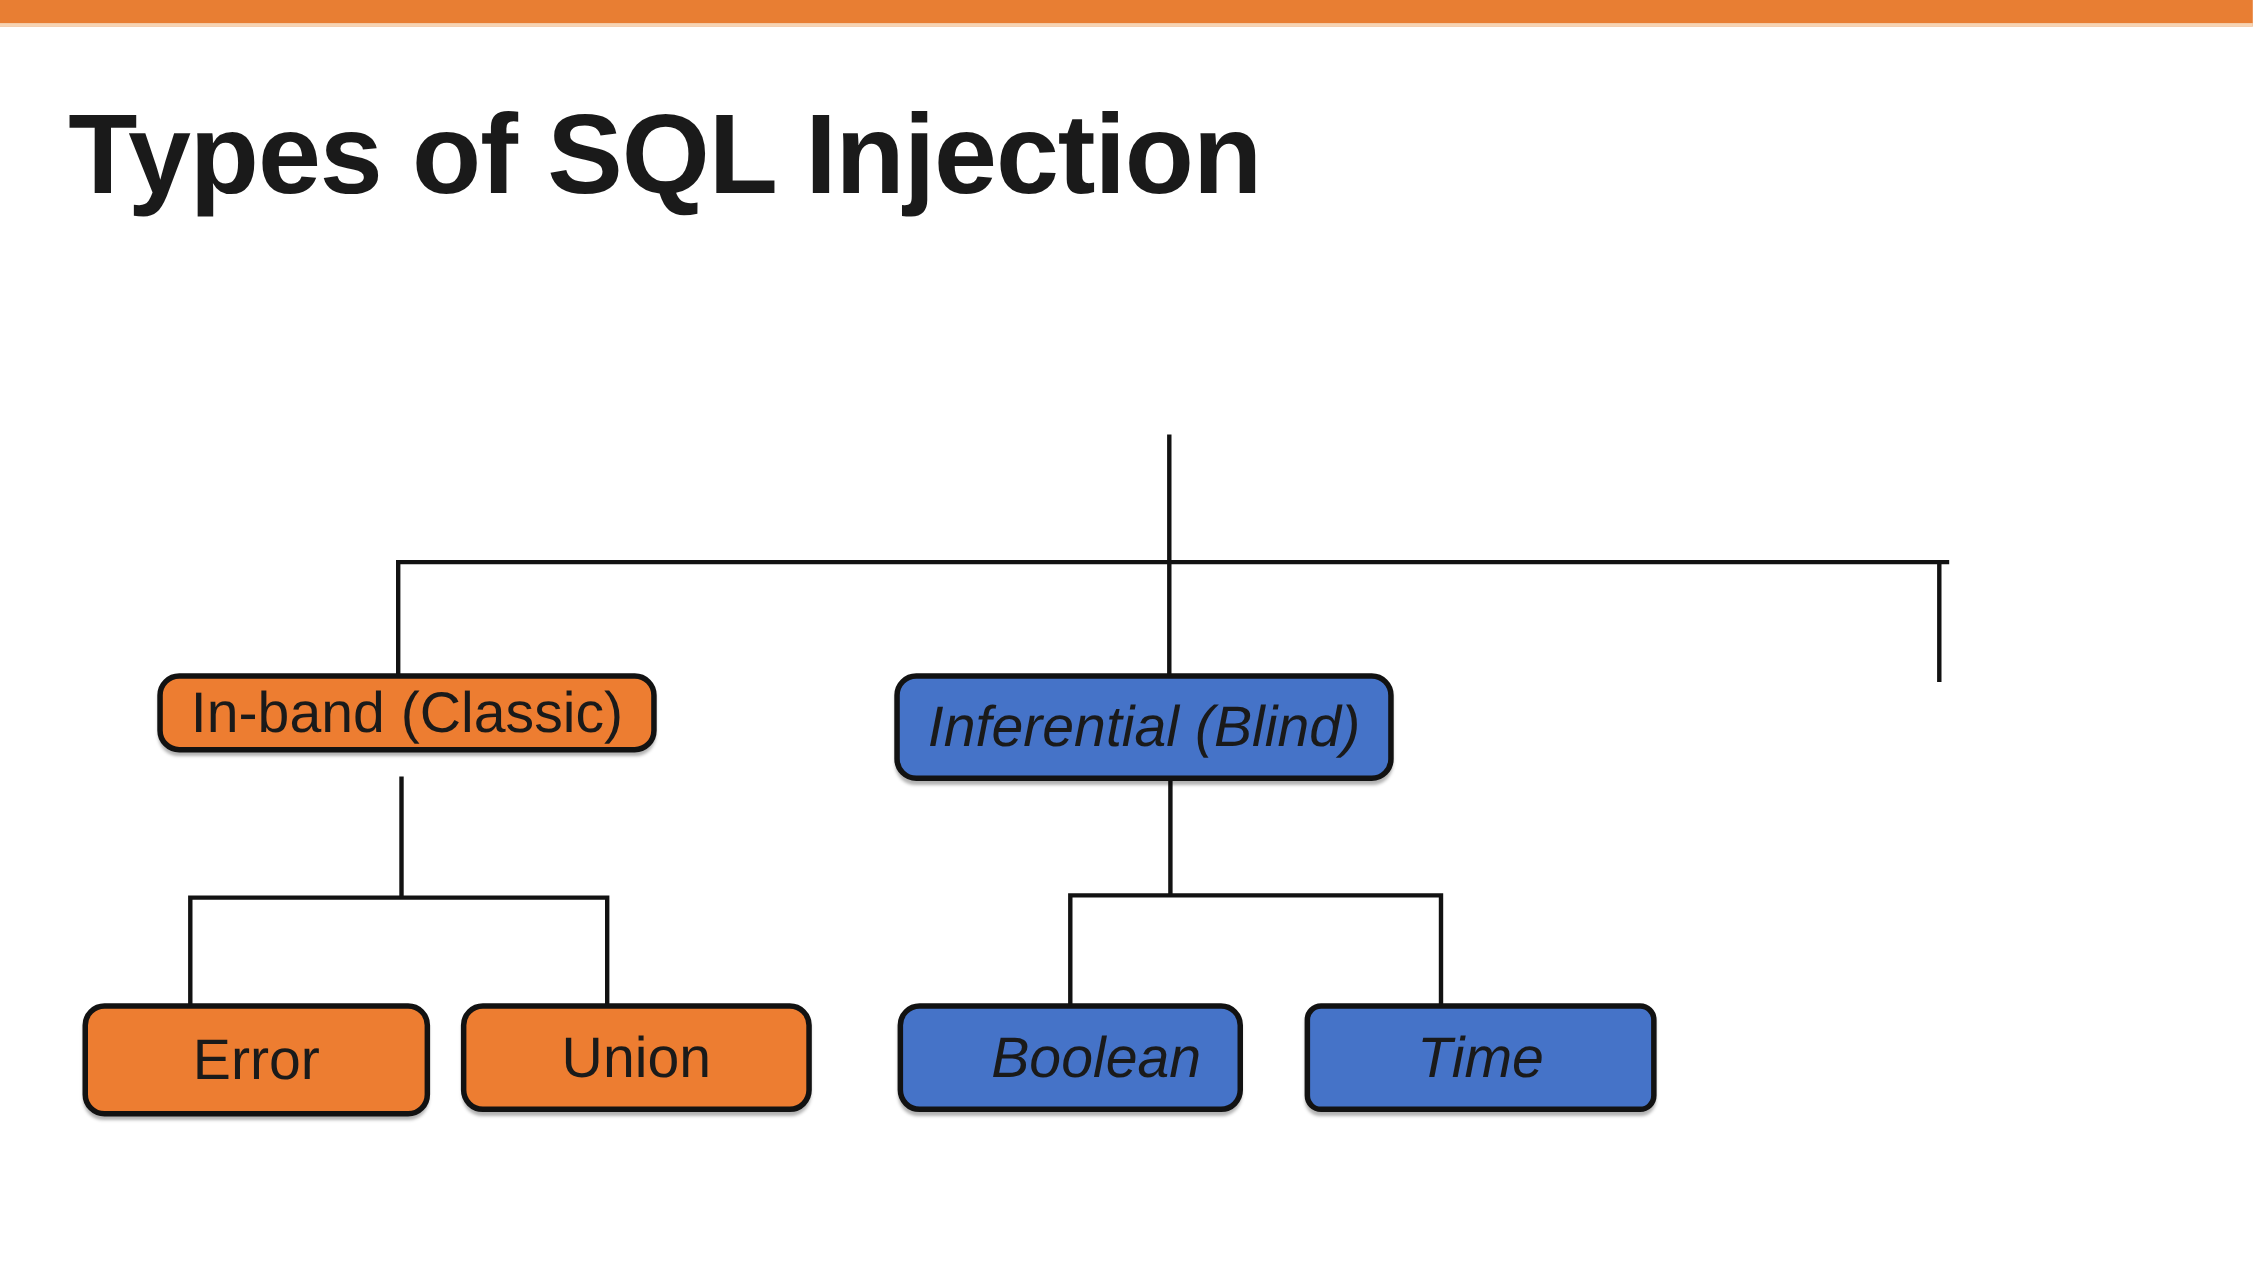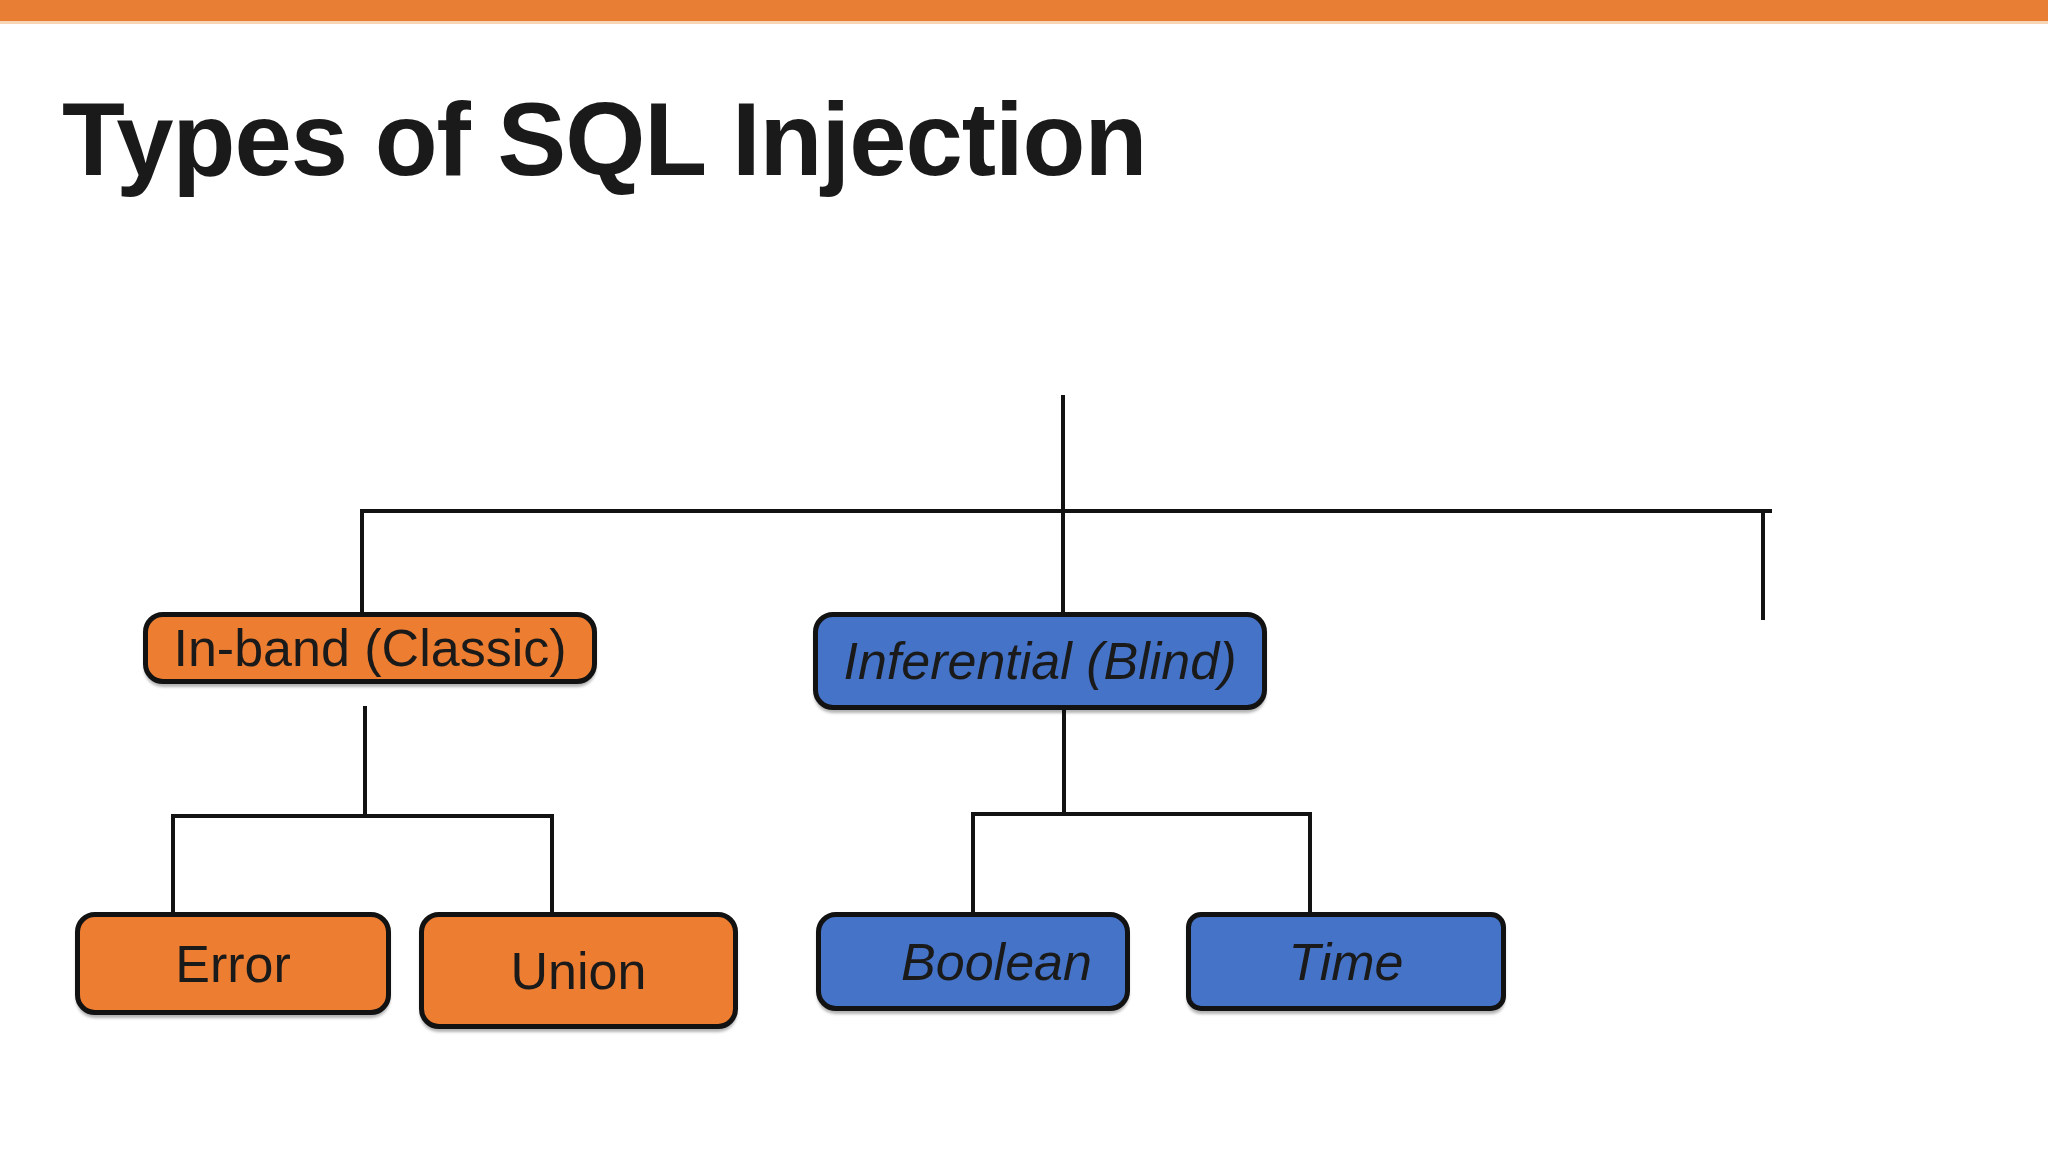--- a/index.html
+++ b/index.html
@@ -86,21 +86,21 @@
 
   <div class="node" style="left:813px; top:612px; width:454px; height:98px;" data-variant="blue">
     <span class="node-label">Inferential (Blind)</span>
   </div>
 
 
   <div class="node" style="left:54px; top:912px; width:316px; height:103px;margin-left:21px;" data-variant="orange">
     <span class="node-label">Error</span>
   </div>
 
-  <div class="node" style="left:419px; top:912px; width:319px; height:117px;" data-variant="orange">
+  <div class="node" style="left:419px; top:912px; width:319px; height:99px;" data-variant="orange">
     <span class="node-label">Union</span>
   </div>
 
   <div class="node" style="left:816px; top:912px; width:314px; height:99px;padding-left:47px;" data-variant="blue">
     <span class="node-label">Boolean</span>
   </div>
 
   <div class="node" style="left:1186px; top:912px; width:320px; height:99px;border-radius:15px;" data-variant="blue">
     <span class="node-label">Time</span>
   </div>

